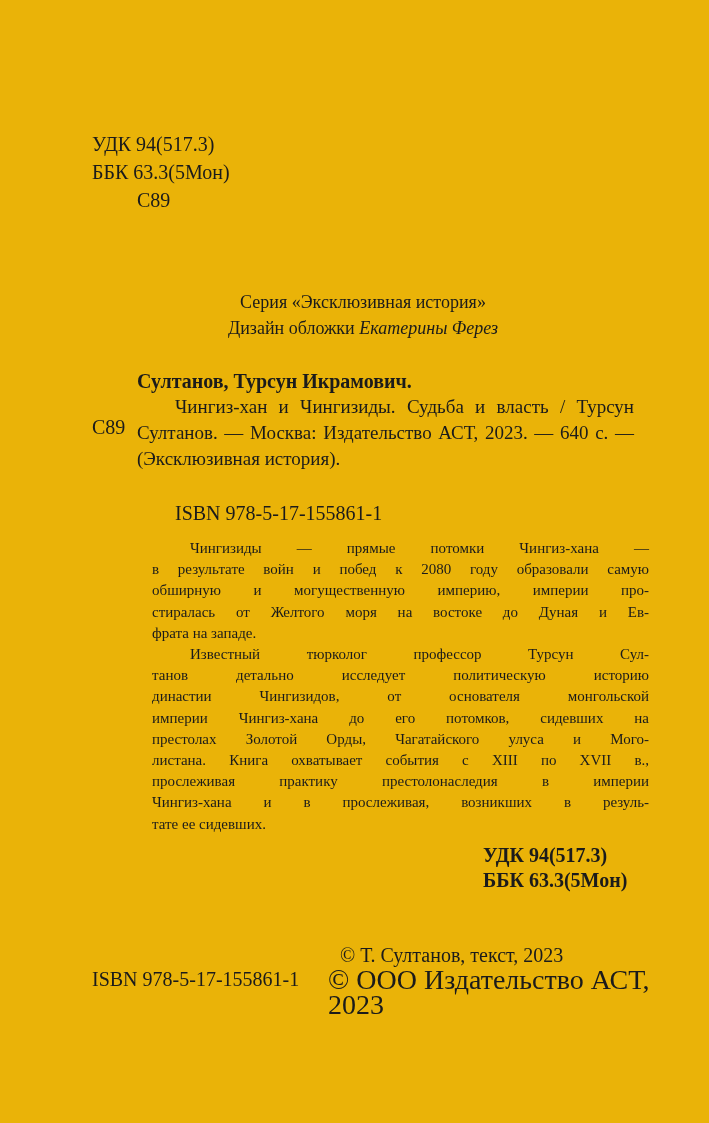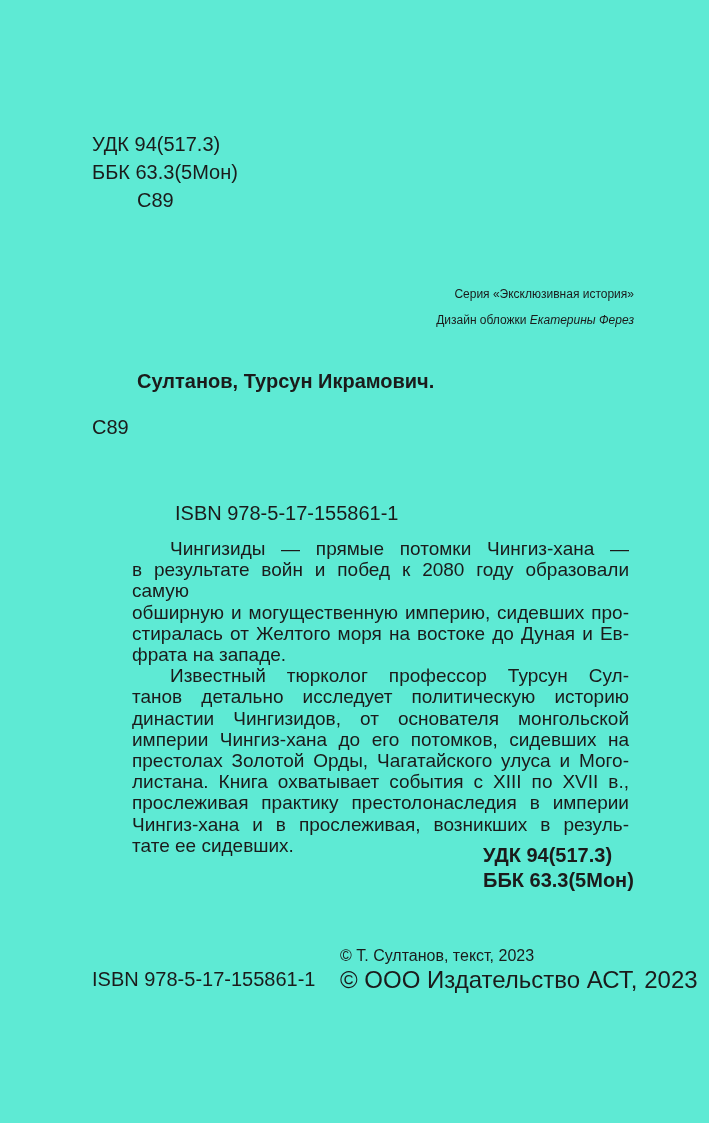--- a/index.html
+++ b/index.html
@@ -5,43 +5,43 @@
   html, body {
     margin: 0;
     padding: 0;
     background: #e8e8e8;
   }
   .page {
     position: relative;
     width: 709px;
     height: 1123px;
     margin: 0 auto;
-    background: #5eead4;
+    background: #eab308;
     color: #1b1b1b;
-    font-family: Liberation Sans, sans-serif;
+    font-family: Liberation Serif, serif;
     overflow: hidden;
   }
   .abs { position: absolute; }
 
   
   .top-codes {
     left: 92px;
     top: 130px;
     font-size: 20px;
     line-height: 28px;
   }
   .top-codes .code-indent { padding-left: 45px; }
 
   
   .series {
     left: 92px;
-    top: 281px;
+    top: 289px;
     width: 542px;
-    text-align: right;
-    font-size: 12px;
+    text-align: center;
+    font-size: 18px;
     line-height: 26px;
   }
   .series .designer { font-style: italic; }
 
   
   .entry {
     left: 137px;
     top: 368px;
     width: 497px;
     font-size: 19px;
@@ -59,24 +59,24 @@
   }
   .isbn-mid {
     left: 175px;
     top: 500px;
     font-size: 20px;
     line-height: 26px;
   }
 
   
   .annotation {
-    left: 132px;
+    left: 152px;
     top: 538px;
     width: 497px;
-    font-size: 19px;
+    font-size: 15px;
     line-height: 21.2px;
   }
 
   
   .justified .line {
     text-align: justify;
     text-align-last: justify;
   }
   .justified .line:last-child { text-align-last: left; }
   .indent-first .line:first-child { text-indent: 38px; }
@@ -87,33 +87,33 @@
     top: 843px;
     font-size: 20px;
     font-weight: bold;
     line-height: 25px;
   }
 
   
   .imprint-copyright-author {
     left: 340px;
     top: 943px;
-    font-size: 16px;
+    font-size: 20px;
     line-height: 25px;
   }
   .imprint-isbn {
     left: 92px;
     top: 967px;
     font-size: 20px;
     line-height: 25px;
   }
   .imprint-copyright-publisher {
-    left: 340px;
+    left: 328px;
     top: 967px;
-    font-size: 24px;
+    font-size: 28px;
     line-height: 25px;
   }
 </style>
 </head>
 <body>
 
 <div class="page">
 
   <div class="abs top-codes">
     <div>УДК 94(517.3)</div>
@@ -123,29 +123,34 @@
 
   <div class="abs series">
     <div>Серия «Эксклюзивная история»</div>
     <div><span>Дизайн обложки</span> <span class="designer">Екатерины Ферез</span></div>
   </div>
 
   <div class="abs margin-code">С89</div>
 
   <div class="abs entry">
     <div class="author">Султанов, Турсун Икрамович.</div>
+    <div class="justified indent-first">
+        <div class="line">Чингиз-хан и Чингизиды. Судьба и власть / Турсун</div>
+        <div class="line">Султанов. — Москва: Издательство АСТ, 2023. — 640 с. —</div>
+        <div class="line">(Эксклюзивная история).</div>
+      </div>
   </div>
 
   <div class="abs isbn-mid">ISBN 978-5-17-155861-1</div>
 
   <div class="abs annotation">
     <div class="justified indent-first">
         <div class="line">Чингизиды — прямые потомки Чингиз-хана —</div>
         <div class="line">в результате войн и побед к 2080 году образовали самую</div>
-        <div class="line">обширную и могущественную империю, сидевших про-</div>
+        <div class="line">обширную и могущественную империю, империи про-</div>
         <div class="line">стиралась от Желтого моря на востоке до Дуная и Ев-</div>
         <div class="line">фрата на западе.</div>
       </div>
     <div class="justified indent-first">
         <div class="line">Известный тюрколог профессор Турсун Сул-</div>
         <div class="line">танов детально исследует политическую историю</div>
         <div class="line">династии Чингизидов, от основателя монгольской</div>
         <div class="line">империи Чингиз-хана до его потомков, сидевших на</div>
         <div class="line">престолах Золотой Орды, Чагатайского улуса и Мого-</div>
         <div class="line">листана. Книга охватывает события с XIII по XVII в.,</div>

